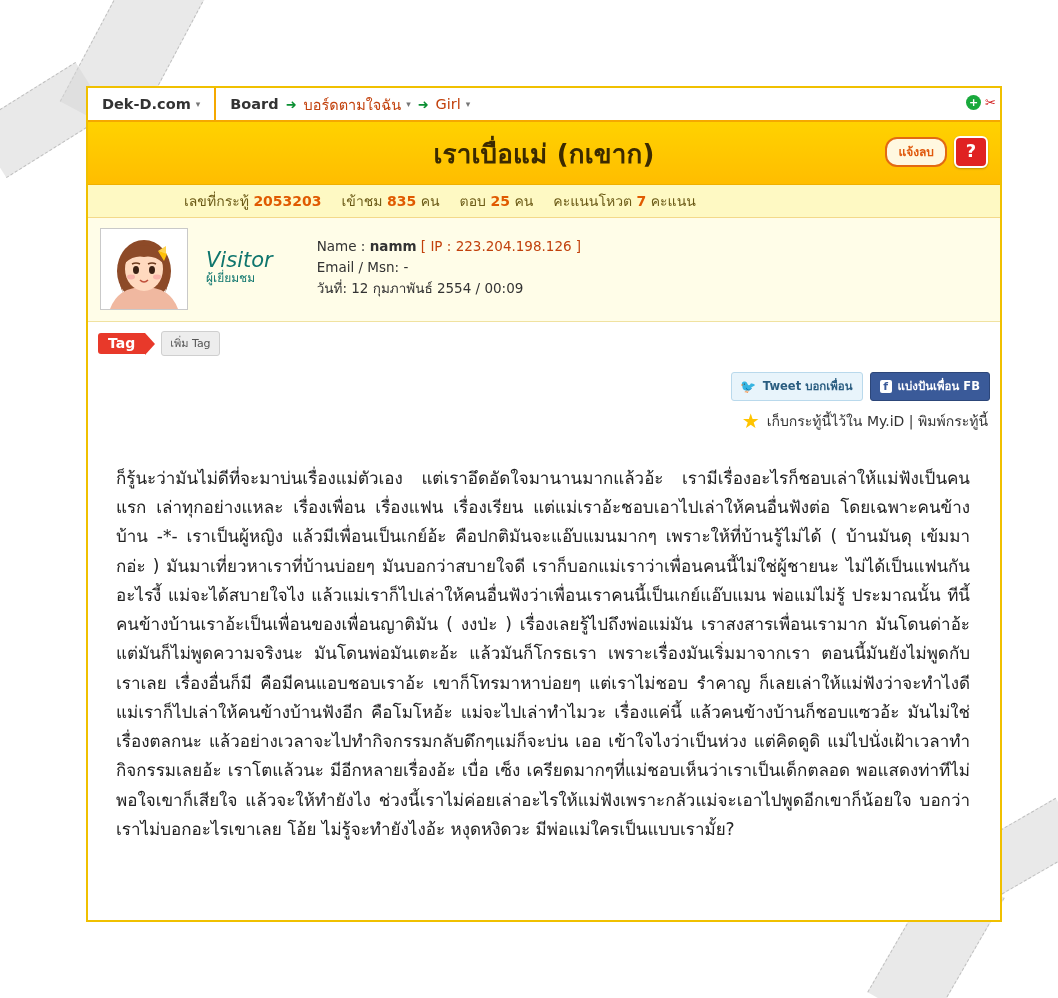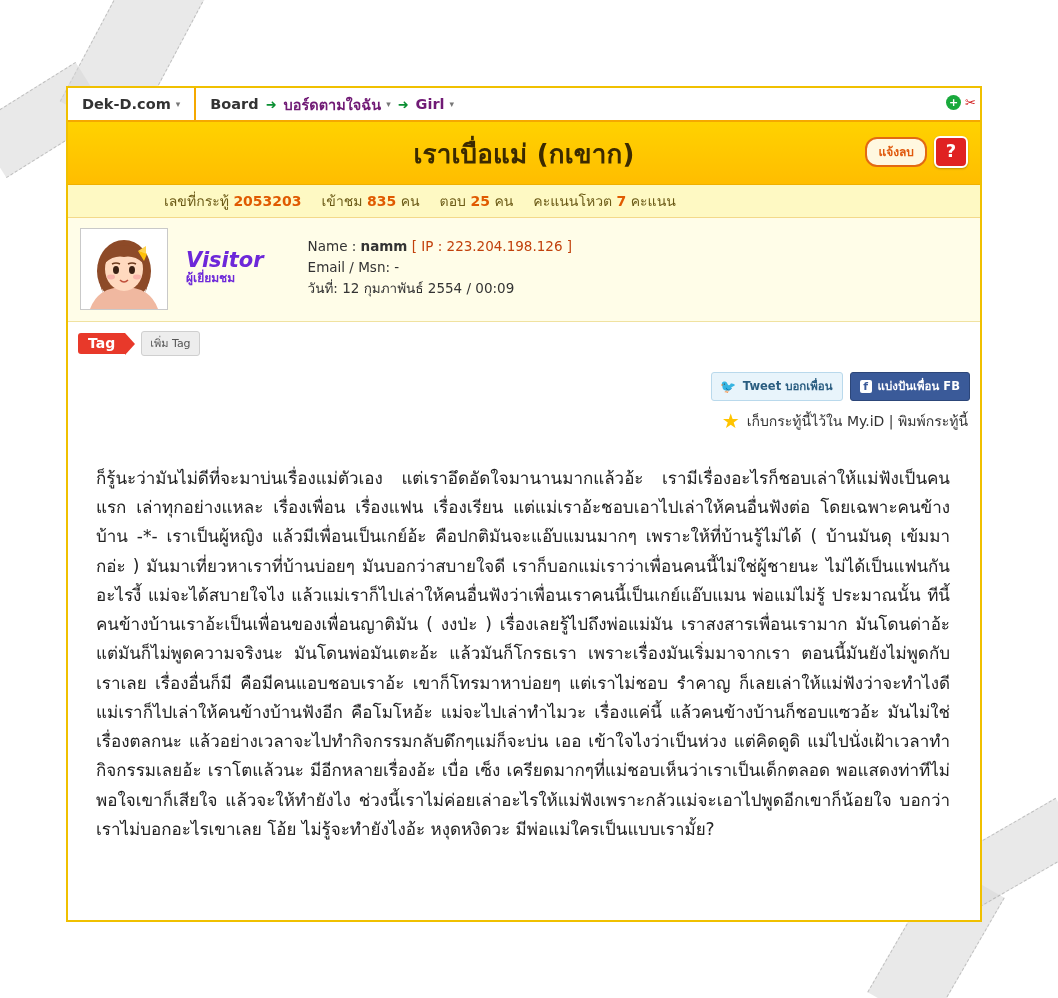--- a/index.html
+++ b/index.html
@@ -24,21 +24,21 @@
     pointer-events: none;
   }
   .tape.t1 { left: 95px; top: -40px; width: 78px; height: 170px; transform: rotate(28deg); }
   .tape.t2 { left: 10px; top: 60px; width: 60px; height: 120px; transform: rotate(58deg); }
   .tape.t3 { left: 900px; top: 870px; width: 70px; height: 150px; transform: rotate(30deg); }
   .tape.t4 { left: 985px; top: 790px; width: 55px; height: 130px; transform: rotate(60deg); }
 
   
   .page {
     position: absolute;
-    left: 66px;
+    left: 86px;
     top: 86px;
     width: 916px;
     height: 836px;
     background: #ffffff;
     border: 2px solid #f0c000;
     box-sizing: border-box;
     overflow: hidden;
   }
 
   
@@ -71,22 +71,22 @@
     color: #777;
     margin-left: 5px;
   }
   .nav-arrow {
     color: #0a8f32;
     margin: 0 7px;
     font-size: 13px;
     font-weight: bold;
   }
   .nav-link-sub {
-    font-weight: bold;
-    color: #701a75;
+    font-weight: normal;
+    color: #c2410c;
   }
   .nav-right {
     position: absolute;
     right: 4px;
     top: 7px;
     display: flex;
     align-items: center;
     gap: 4px;
   }
   .plus-badge {
@@ -183,26 +183,26 @@
     border: 1px solid #c9c9c9;
     background: #ffffff;
     display: flex;
     align-items: flex-end;
     justify-content: center;
     overflow: hidden;
     flex: none;
   }
   .visitor-label {
     margin-left: 18px;
-    color: #6d28d9;
+    color: #0f766e;
     font-size: 21px;
     line-height: 1.1;
     align-self: center;
     font-style: italic;
-    font-weight: bold;
+    font-weight: normal;
     white-space: nowrap;
   }
   .visitor-label .sub {
     font-size: 12px;
     font-style: normal;
   }
   .author-meta {
     margin-left: 44px;
     align-self: center;
     font-size: 13.5px;

